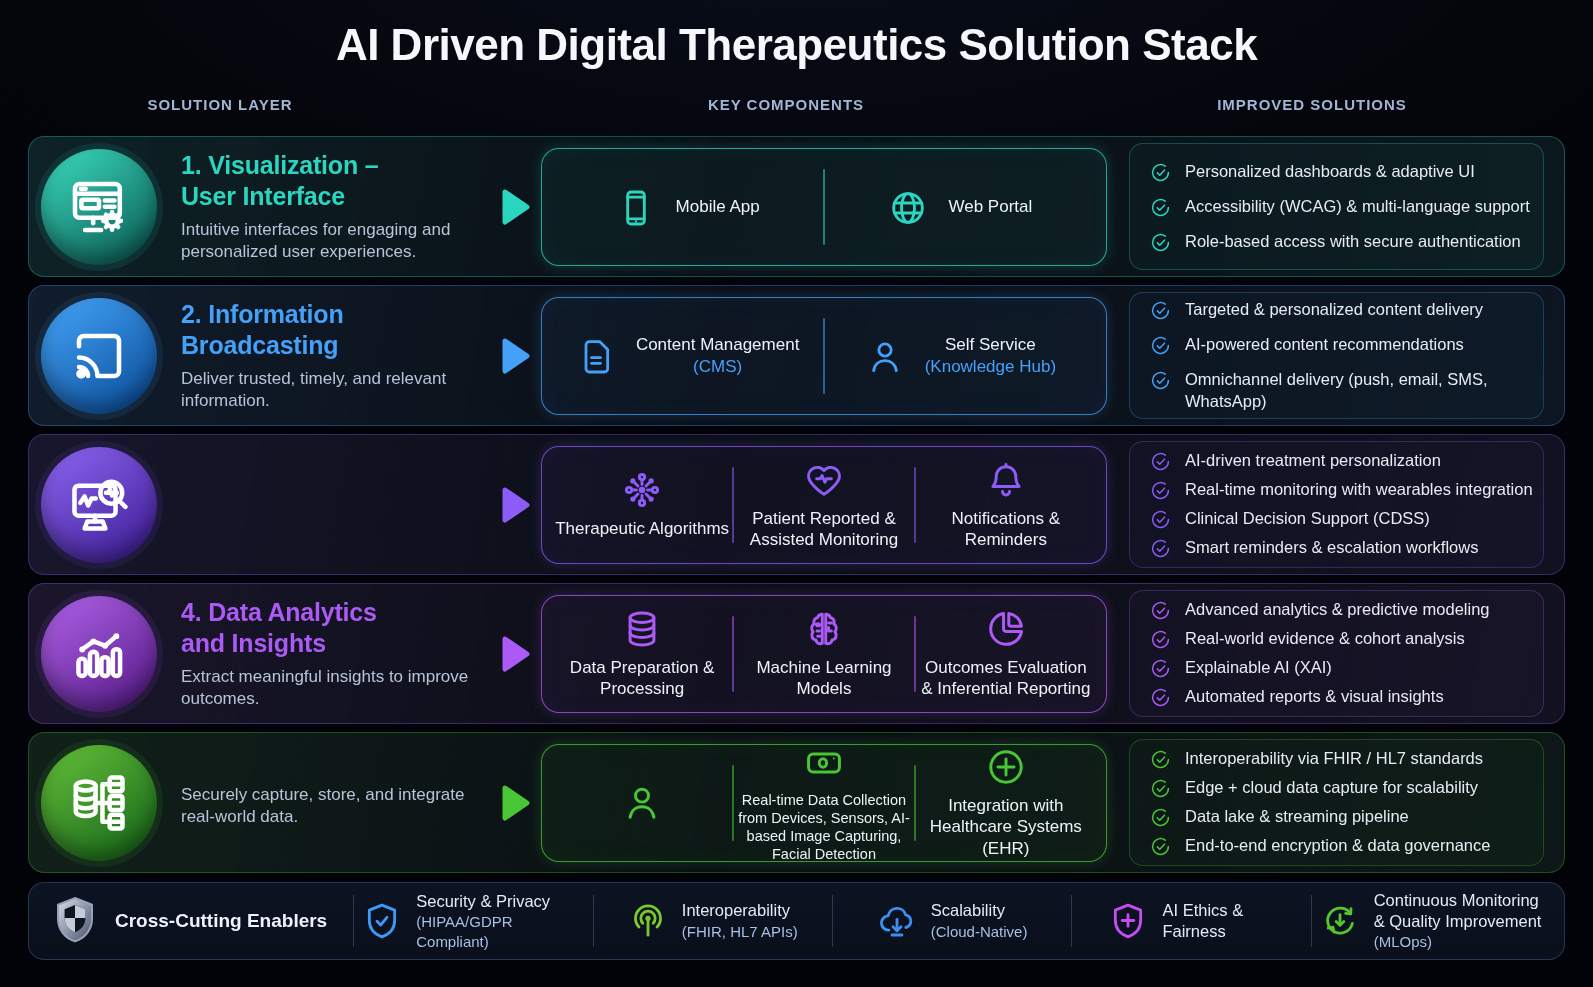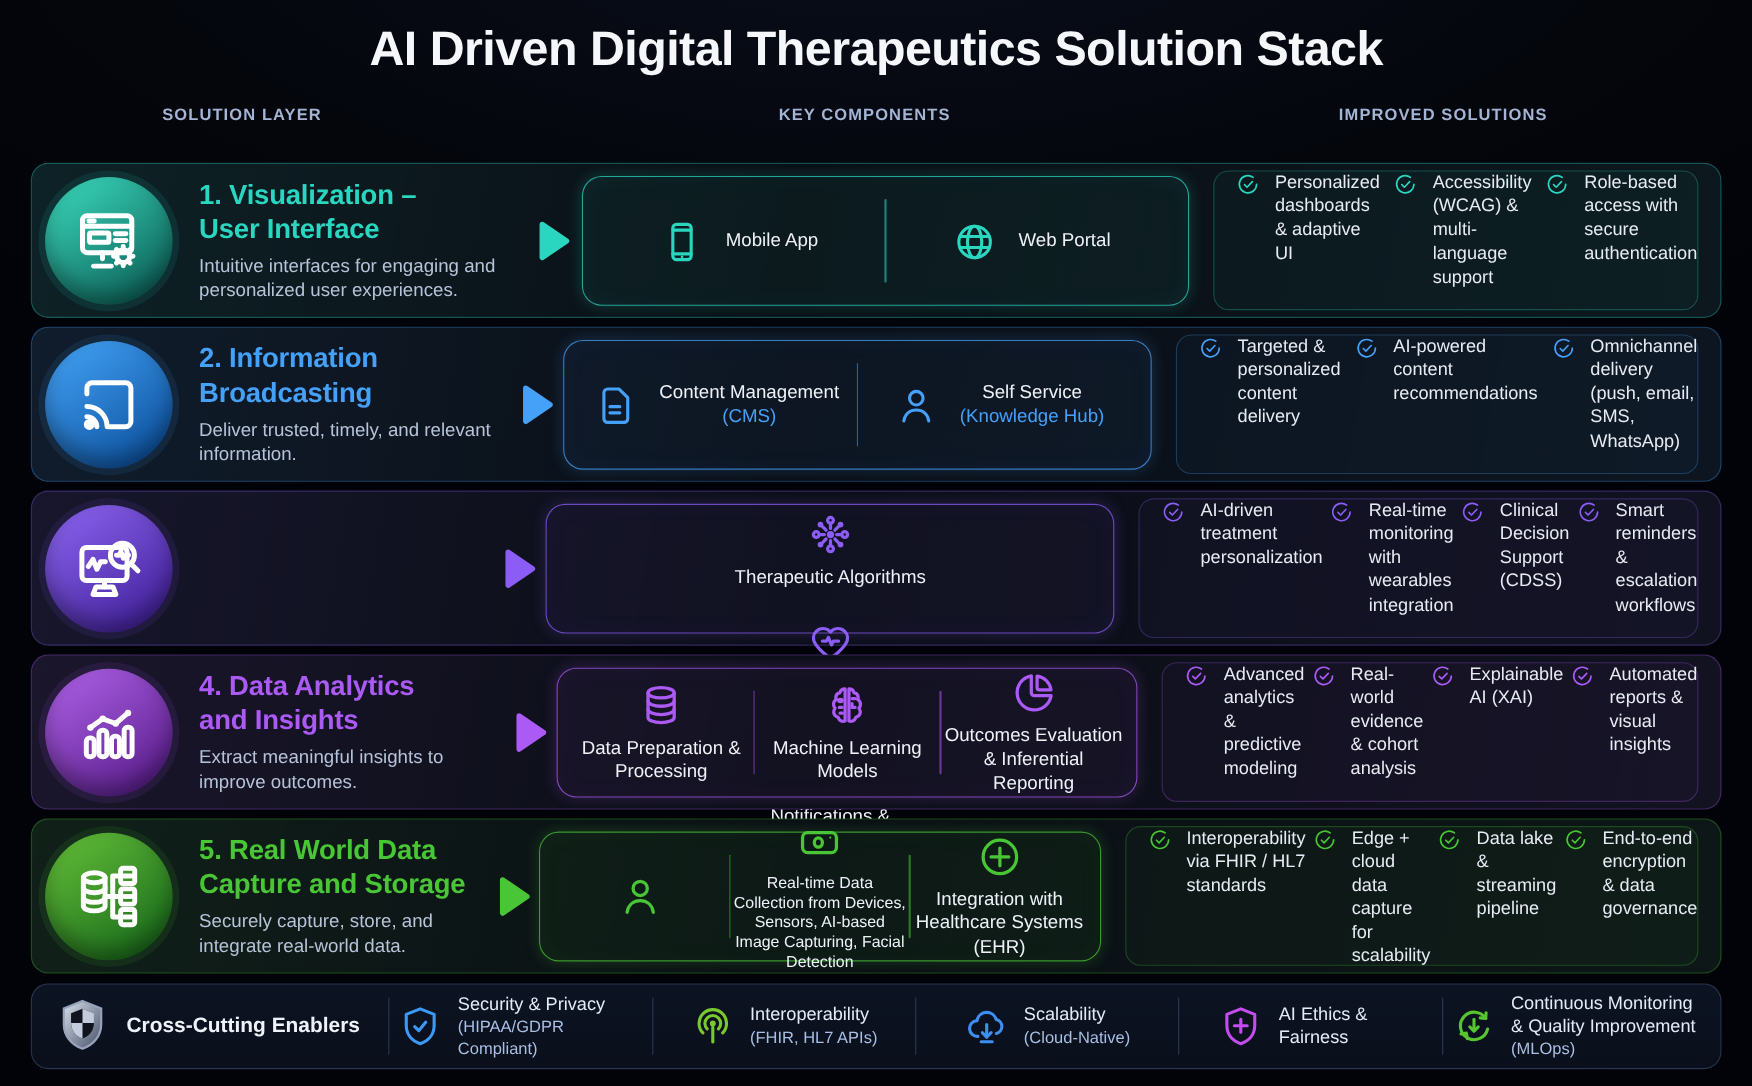--- a/index.html
+++ b/index.html
@@ -8,21 +8,21 @@
     radial-gradient(1200px 500px at 50% -10%, #0a0f1c 0%, #04060c 60%, #020308 100%);
     overflow:hidden; }
   .main-title { text-align:center; padding-top:20px; color:#f5f7fa; font-size:44px;
     font-weight:700; letter-spacing:-0.5px; }
   .col-headers { position:relative; height:44px; margin-top:14px; }
   .col-header { position:absolute; top:12px; width:260px; text-align:center; color:#a3b4d4;
     font-size:15px; font-weight:600; letter-spacing:1px; }
   #col-h-0 { left:90px; }
   #col-h-1 { left:656px; }
   #col-h-2 { left:1182px; }
-  .rows { margin:20px 28px 0 28px; display:flex; flex-direction:column; gap:8px; }
+  .rows { margin:8px 28px 0 28px; display:flex; flex-direction:column; gap:8px; }
   .row { height:141px; border-radius:16px; border:1px solid; display:flex; align-items:center;
     position:relative; }
   .layer { width:462px; display:flex; align-items:center; padding-left:12px; }
   .circle { width:116px; height:116px; border-radius:50%; flex:0 0 auto; display:flex;
     align-items:center; justify-content:center; color:#ffffff; }
   .circle svg { width:64px; height:64px; }
   .layer-text { margin-left:24px; }
   .row-title { font-size:25px; font-weight:700; line-height:1.24; white-space:pre-line;
     letter-spacing:-0.2px; }
   .row-desc { margin-top:7px; font-size:17px; color:#b7c3d8; line-height:1.32; max-width:292px; }
@@ -32,21 +32,21 @@
   .comp { flex:1; display:flex; align-items:center; justify-content:center; }
   .comp-divider { width:1.5px; margin:14px 0; border-radius:2px; }
   .comp-inner-h { display:flex; align-items:center; gap:20px;text-align:center; }
   .comp-inner-v { display:flex; flex-direction:column; align-items:center; justify-content:center; gap:7px; }
   .comp-icon svg { width:42px; height:42px; display:block; }
   .comp-label { font-size:17px; color:#eef2f8; font-weight:500; line-height:1.25; }
   .comp-inner-v .comp-label { text-align:center; }
   .comp-label.small { font-size:14.5px; max-width:222px; }
   .comp-sub { font-size:17px; font-weight:500; margin-top:2px; }
   .solutions { flex:1; margin:6px 20px 6px 22px; height:127px; border-radius:14px;
-    border:1px solid; display:flex; justify-content:center;
+    border:1px solid; display:flex; flex-direction:column; justify-content:center;
     padding-left:20px; }
   .sol-item { display:flex; align-items:flex-start; }
   .check-icon { flex:0 0 auto; margin-right:14px; margin-top:1px; }
   .check-icon svg { width:21px; height:21px; display:block; }
   .sol-text { font-size:16.5px; color:#e7ebf3; line-height:1.3; max-width:356px; }
   .footer { margin:9px 28px 0 28px; height:78px; border-radius:16px;
     border:1px solid rgba(110,140,200,0.30); background:linear-gradient(180deg,#0c1322,#0a0f1b);
     display:flex; align-items:center; padding:0 14px 0 22px; }
   .foot-head { display:flex; align-items:center; gap:16px; padding-right:26px; }
   .foot-head-icon svg { width:48px; height:52px; display:block; }
@@ -263,21 +263,21 @@
               </svg>
             </span>
       </div>
     </div>
     <div class="arrow-wrap">
       <svg width="30" height="40" viewBox="0 0 30 40">
             <polygon points="4,5 26,20 4,35" fill="#8b5cf6" stroke="#8b5cf6" stroke-width="5" stroke-linejoin="round"></polygon>
           </svg>
     </div>
     <div class="components" style="border-color:rgba(139,92,246,0.75); background:rgba(139,92,246,0.06);
-                box-shadow:0 0 14px rgba(139,92,246,0.22), inset 0 0 22px rgba(139,92,246,0.05);flex-direction:column;">
+                box-shadow:0 0 14px rgba(139,92,246,0.22), inset 0 0 22px rgba(139,92,246,0.05);">
       <div class="comp" style="color:#8b5cf6">
             <div class="comp-inner-v">
               <span class="comp-icon" style="display:inline-flex;width:42px;height:42px;">
                 <svg viewBox="0 0 24 24" fill="none" stroke="currentColor" stroke-width="1.7" stroke-linecap="round" stroke-linejoin="round">
                   <circle cx="12" cy="12" r="1.9" fill="currentColor" stroke="none"></circle>
                   <path d="M15.2 12h2.4M14.3 9.7l1.7-1.7M12 8.8V6.4M9.7 9.7L8 8M8.8 12H6.4M9.7 14.3L8 16M12 15.2v2.4M14.3 14.3l1.7 1.7"></path>
                   <circle cx="19.4" cy="12" r="1.5"></circle>
                   <circle cx="17.2" cy="6.8" r="1.5" fill="currentColor" stroke="none"></circle>
                   <circle cx="12" cy="4.6" r="1.5"></circle>
                   <circle cx="6.8" cy="6.8" r="1.5" fill="currentColor" stroke="none"></circle>
@@ -491,22 +491,20 @@
                 <rect x="16" y="2.4" width="4.8" height="5.2" rx="0.8"></rect>
                 <path d="M17.2 5h2.4"></path>
                 <rect x="16" y="9.4" width="4.8" height="5.2" rx="0.8"></rect>
                 <path d="M17.2 12h2.4"></path>
                 <rect x="16" y="16.4" width="4.8" height="5.2" rx="0.8"></rect>
                 <path d="M17.2 19h2.4"></path>
               </svg>
             </span>
       </div>
       <div class="layer-text">
-        <div class="row-title" style="color:#49c636">5. Real World Data
-Capture and Storage</div>
         <div class="row-desc">Securely capture, store, and integrate real-world data.</div>
       </div>
     </div>
     <div class="arrow-wrap">
       <svg width="30" height="40" viewBox="0 0 30 40">
             <polygon points="4,5 26,20 4,35" fill="#49c636" stroke="#49c636" stroke-width="5" stroke-linejoin="round"></polygon>
           </svg>
     </div>
     <div class="components" style="border-color:rgba(73,198,54,0.75); background:rgba(73,198,54,0.06);
                 box-shadow:0 0 14px rgba(73,198,54,0.22), inset 0 0 22px rgba(73,198,54,0.05);">

